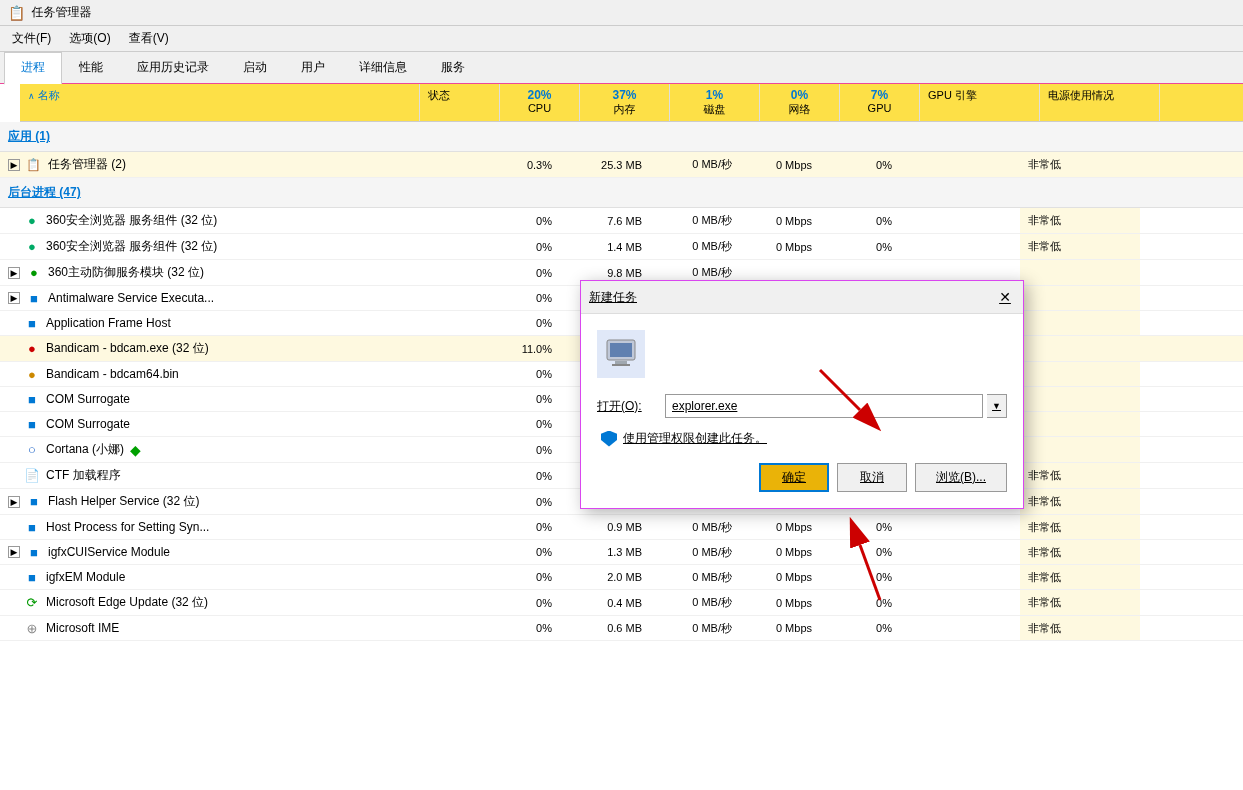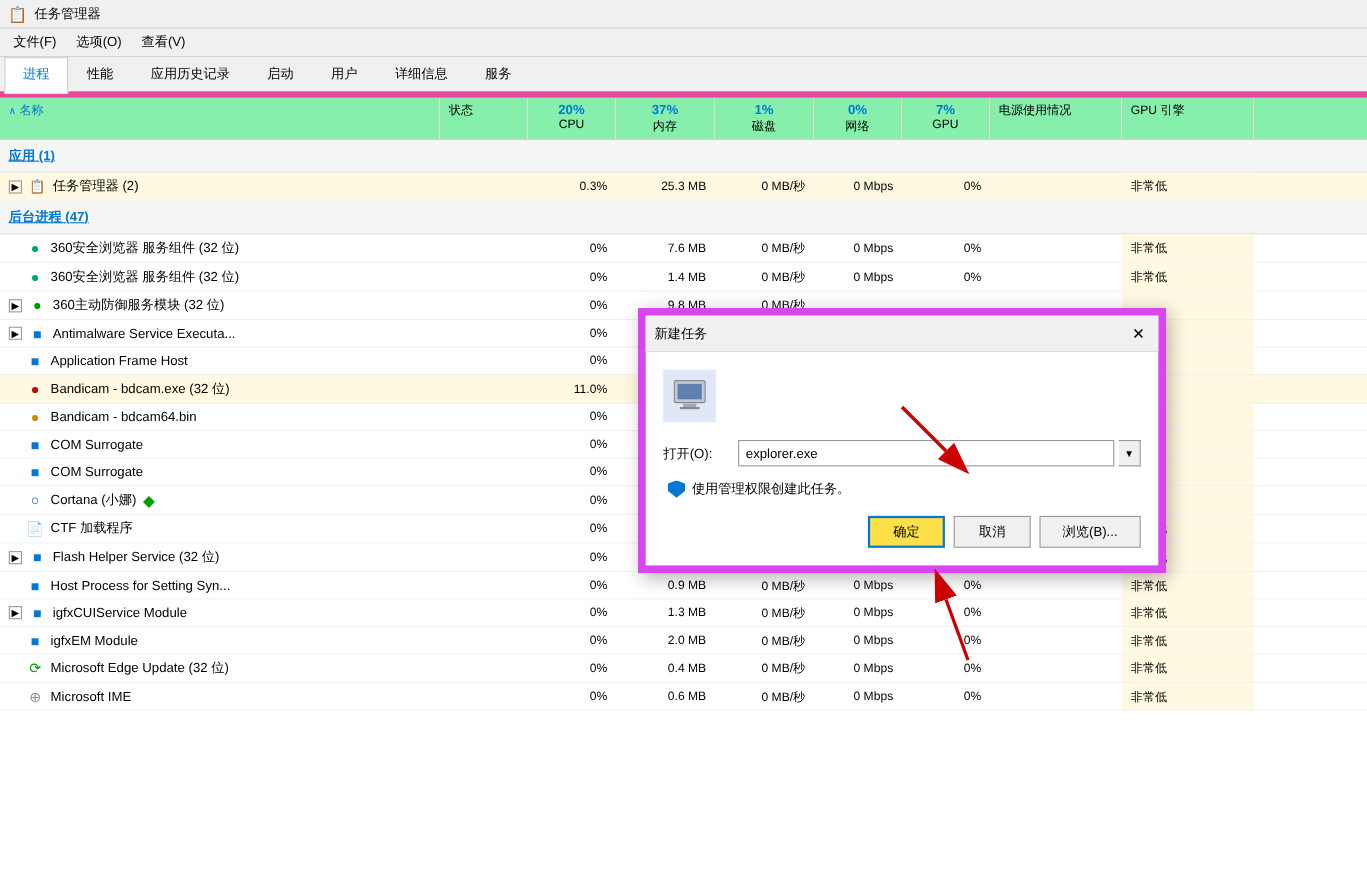--- a/index.html
+++ b/index.html
@@ -25,21 +25,21 @@
     }
     .menu-item {
       padding: 2px 8px;
       cursor: pointer;
       font-size: 12px;
     }
     
     .tab-bar {
       display: flex;
       background: #f0f0f0;
-      border-bottom: 6px solid #ec4899;
+      border-bottom: 1px solid #ec4899;
       padding: 0 4px;
     }
     .tab {
       padding: 6px 16px;
       cursor: pointer;
       font-size: 12px;
       border: 1px solid transparent;
     }
     .tab.active {
       background: #fff;
@@ -52,24 +52,25 @@
     .main-content {
       display: flex;
       flex-direction: column;
       height: calc(100vh - 80px);
       background: #fff;
     }
     
     .table-header {
       display: grid;
       grid-template-columns: 400px 80px 80px 90px 90px 80px 80px 120px 120px;
-      background: #86efac;
+      background: #fde047;
       border-bottom: 1px solid #ccc;
       position: sticky;
       top: 0;
+      margin-left: 20px;
     }
     .col-header {
       padding: 4px 8px;
       font-size: 11px;
       border-right: 1px solid #ddd;
       cursor: pointer;
       user-select: none;
     }
     .col-header.sorted { color: #0078d4; }
     .col-header .sort-arrow { font-size: 9px; }
@@ -166,24 +167,25 @@
     
     .dialog-overlay {
       position: fixed;
       top: 0; left: 0; right: 0; bottom: 0;
       z-index: 100;
     }
     .dialog {
       position: absolute;
       top: 280px;
       left: 580px;
-      width: 480px;
+      width: 444px;
       background: #fff;
-      border: 7px solid #d946ef;
+      border: 1px solid #d946ef;
       box-shadow: 4px 4px 16px rgba(0,0,0,0.3);
+      text-decoration: underline;
     }
     .dialog-title-bar {
       background: #f0f0f0;
       padding: 6px 8px;
       display: flex;
       justify-content: space-between;
       align-items: center;
       border-bottom: 1px solid #ddd;
     }
     .dialog-title {
@@ -279,21 +281,21 @@
     }
     .dialog-btn {
       padding: 4px 20px;
       font-size: 12px;
       border: 1px solid #999;
       background: #f0f0f0;
       cursor: pointer;
       min-width: 70px;
     }
     .dialog-btn.primary {
-      background: #fde047;
+      background: #eab308;
       border: 2px solid #0078d4;
     }
     
     
     .arrow-overlay {
       position: fixed;
       top: 0; left: 0;
       width: 1243px;
       height: 790px;
       pointer-events: none;
@@ -353,24 +355,24 @@
     </div>
     <div class="col-header col-header-metrics">
       <span class="col-header-metric-val">0%</span>
       <span class="col-header-metric-name">网络</span>
     </div>
     <div class="col-header col-header-metrics">
       <span class="col-header-metric-val">7%</span>
       <span class="col-header-metric-name">GPU</span>
     </div>
     <div class="col-header">
+      <span>GPU 引擎</span>
+    </div>
+    <div class="col-header">
       <span>电源使用情况</span>
-    </div>
-    <div class="col-header">
-      <span>GPU 引擎</span>
     </div>
   </div>
 
   <div class="table-body">
 
     <div class="section-header">
       <div class="section-title">应用 (1)</div>
     </div>
 
     <div class="process-row highlighted">

